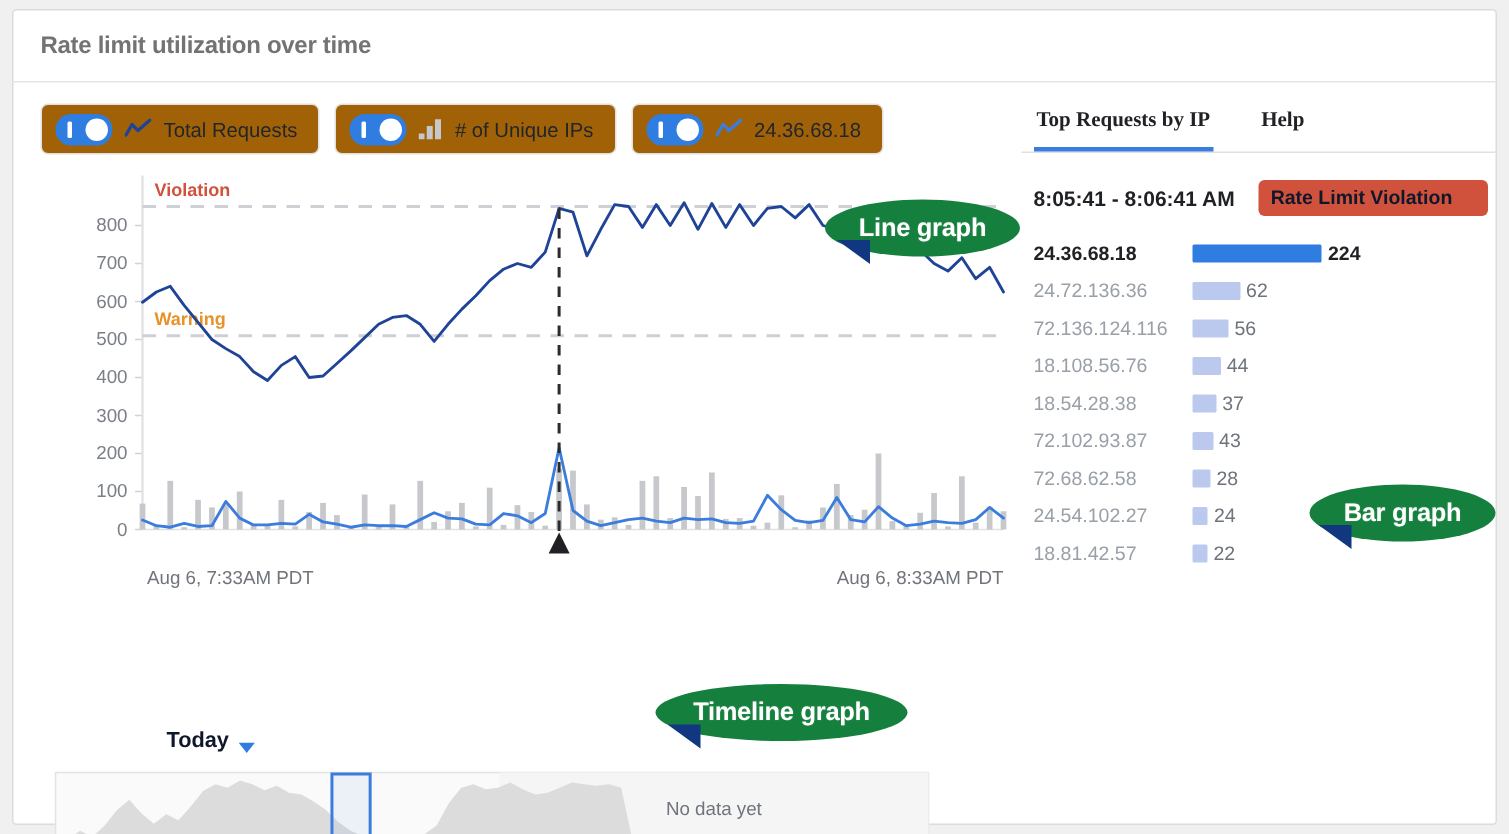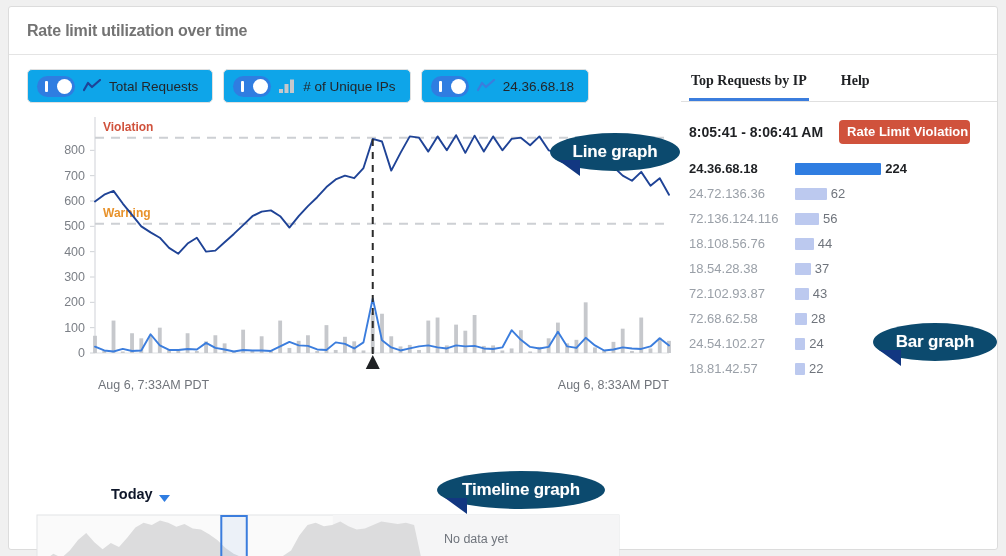--- a/index.html
+++ b/index.html
@@ -34,21 +34,21 @@
 
   
   #chips {
     display: flex; gap: 10px;
     padding: 14px 0 0 18px;
   }
   .chip {
     display: flex; align-items: center; gap: 8px;
     height: 34px; padding: 0 14px 0 9px;
     border: 1px solid #e0e0e0; border-radius: 5px;
-    background: #0ea5e9;
+    background: #a16207;
   }
   .switch {
     position: relative;
     width: 38px; height: 21px; border-radius: 11px;
     background: #2f7de1; flex: none;
   }
   .switch .bar {
     position: absolute; left: 8px; top: 5px;
     width: 3px; height: 11px; border-radius: 1px; background: #fff;
   }
@@ -62,21 +62,21 @@
   
   #chart-area { position: relative; width: 672px; height: 300px; }
   #chart-svg { position: absolute; left: 0; top: 0; }
   .axis-text { font-family: "Liberation Sans", sans-serif; font-size: 12.5px; fill: #7b7f86; }
   .thr-text { font-family: "Liberation Sans", sans-serif; font-size: 12px; font-weight: bold; }
   .xlab { font-family: "Liberation Sans", sans-serif; font-size: 12.5px; fill: #70747b; }
 
   
   .callout { position: absolute; }
   .callout .bubble {
-    background: #0c4a6e; border-radius: 50%/50%;
+    background: #15803d; border-radius: 50%/50%;
     color: #fff; font-size: 17px; font-weight: bold;
     display: flex; align-items: center; justify-content: center;
     letter-spacing: -0.2px;
     text-shadow: 0 0 1px rgba(255,255,255,.25);
   }
   .callout .tail {
     position: absolute;
     width: 0; height: 0;
     border-style: solid;
   }
@@ -100,23 +100,23 @@
     padding: 4px 2px 12px 2px;
     font-family: Liberation Serif, serif;
   }
   .tab.active { box-shadow: inset 0 -3px 0 0 #3b7ddd; }
   #range-row {
     display: flex; align-items: center; gap: 16px;
     padding: 18px 0 0 8px;
   }
   #range-label { font-size: 14px; font-weight: bold; color: #1f2124; white-space: nowrap; }
   #violation-badge {
-    background: #d0523c; color: #ffffff;
+    background: #d0523c; color: #0f172a;
     font-size: 13px; font-weight: bold;
-    border-radius: 4px; padding: 4px 2px 5px 8px;
+    border-radius: 4px; padding: 4px 24px 5px 8px;
     white-space: nowrap;
   }
   #ip-list { padding: 12px 0 0 8px; }
   .ip-row { display: flex; align-items: center; height: 25px; }
   .ip-name { width: 106px; font-size: 13px; color: #9aa0a8; white-space: nowrap; }
   .ip-row.top .ip-name { color: #1f2124; font-weight: bold; }
   .ip-bar-cell { width: 112px; display: flex; align-items: center; }
   .ip-bar { height: 12px; background: #bcc9ef; border-radius: 1px; }
   .ip-row.top .ip-bar { background: #2f7de1; }
   .ip-val { font-size: 13px; color: #6f747c; margin-left: 4px; white-space: nowrap; }
@@ -270,21 +270,21 @@
           </svg>
       </div>
 
       <div class="callout" style="left:541px; top:78px;">
         <div class="bubble" style="width:130px;height:38px;">
           <span>Line graph</span>
         </div>
         <div class="tail" style="left:8px; top:27px; border-width:0 22px 16px 0; border-color:transparent #123781 transparent transparent;"></div>
       </div>
 
-      <div class="callout" style="left:428px; top:416px;">
+      <div class="callout" style="left:428px; top:401px;">
         <div class="bubble" style="width:168px;height:38px;">
           <span>Timeline graph</span>
         </div>
         <div class="tail" style="left:8px; top:27px; border-width:0 22px 16px 0; border-color:transparent #123781 transparent transparent;"></div>
       </div>
 
       <div id="timeline-wrap">
         <div id="today-btn">
           <span>Today</span>
           <svg width="11" height="7" viewBox="0 0 11 7">

